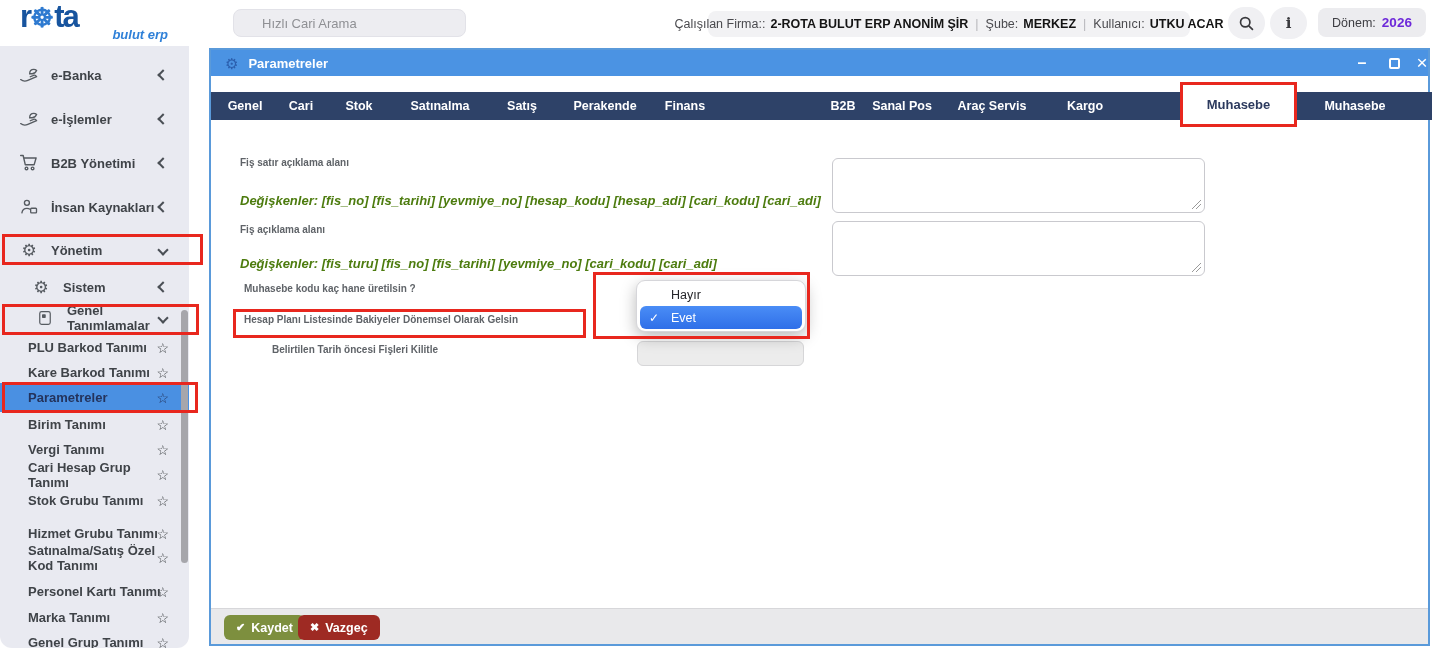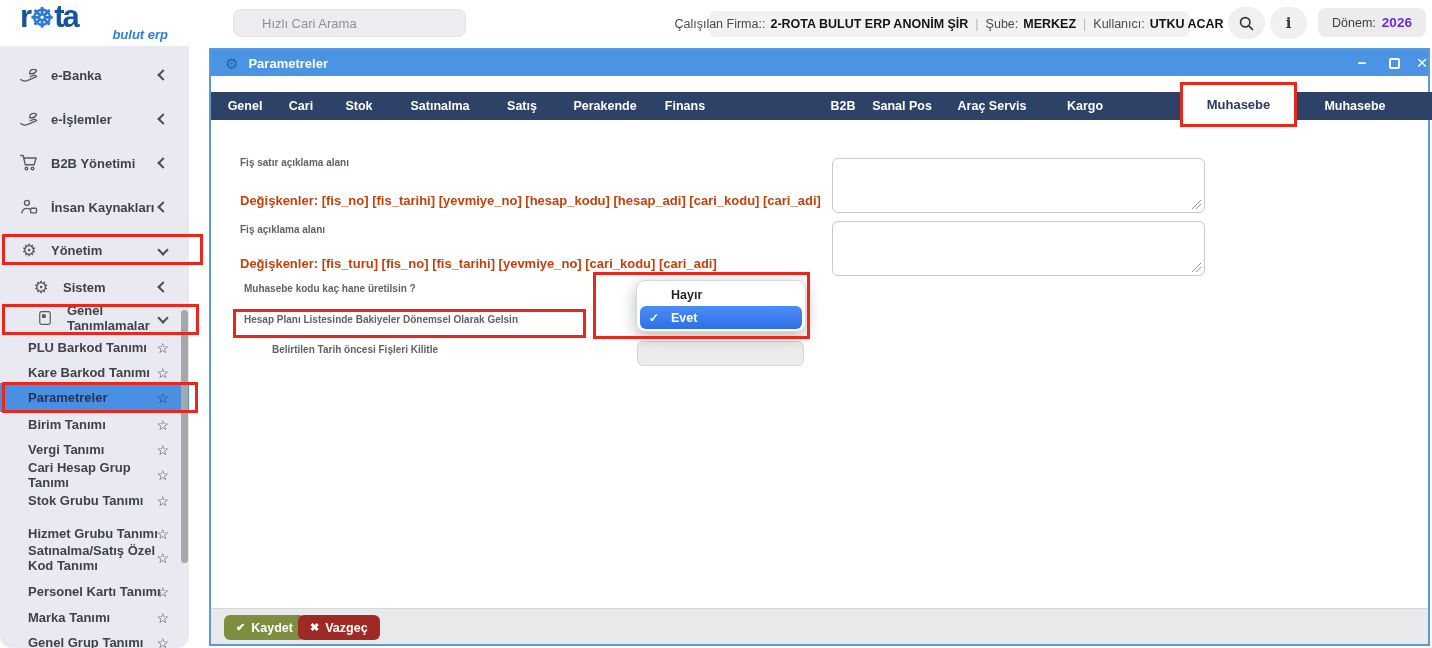--- a/index.html
+++ b/index.html
@@ -46,25 +46,25 @@
   .winbtn { position:absolute; top:0; height:26px; width:26px; display:flex; align-items:center; justify-content:center; color:#fff; cursor:pointer; }
   .winbtn.min { left:1138px; font-size:16px; font-weight:700; }
   .winbtn.max { left:1170px; }
   .winbtn.max .sq { width:11px; height:11px; border:2px solid #fff; border-radius:2px; }
   .winbtn.close { left:1198px; font-size:19px; }
   .tabbar { position:absolute; left:0; top:42px; width:1271px; height:28px; background:#2e4268; }
   .tab { position:absolute; top:0; transform:translateX(-50%); line-height:28px; font-size:12.5px; font-weight:600; color:#fff; cursor:pointer; white-space:nowrap; }
   .tab-active-box { position:absolute; left:969px; top:32px; width:117px; height:45px; background:#fff; border:3px solid #e8271e; z-index:40; display:flex; align-items:center; justify-content:center; font-size:13px; font-weight:700; color:#2c3a5e; cursor:pointer; }
 
   .flabel { position:absolute; font-size:10px; font-weight:700; color:#5f6368; white-space:nowrap; }
-  .fvars  { position:absolute; font-size:13px; font-weight:700; color:#c2410c; white-space:nowrap; }
+  .fvars  { position:absolute; font-size:13px; font-weight:700; font-style:italic; color:#4d7c0f; white-space:nowrap; }
   .ta { position:absolute; width:373px; height:55px; background:#fff; border:1px solid #c9c9ce; border-radius:6px; }
   .ta::after { content:""; position:absolute; right:3px; bottom:3px; width:9px; height:9px;
     background:linear-gradient(135deg, transparent 0 46%, #9a9a9a 46% 54%, transparent 54% 68%, #9a9a9a 68% 76%, transparent 76% 100%); }
-  .popup { position:absolute; left:425px; top:230px; width:170px; height:52px; background:#fff; border:1px solid #d6d6da; border-radius:9px; box-shadow:0 5px 16px rgba(0,0,0,.28); z-index:30; padding-top:2px;font-weight:bold; }
+  .popup { position:absolute; left:425px; top:230px; width:170px; height:52px; background:#fff; border:1px solid #d6d6da; border-radius:9px; box-shadow:0 5px 16px rgba(0,0,0,.28); z-index:30; padding-top:2px; }
   .opt { height:23px; display:flex; align-items:center; font-size:12.5px; color:#26262a; padding-left:34px; cursor:pointer; }
   .opt.selected { margin:0 3px; border-radius:6px; background:linear-gradient(180deg,#4a8df6,#2f6fe8); color:#fff; padding-left:9px; }
   .opt .chk { width:16px; color:#fff; font-size:12px; margin-right:6px; }
   .gray-input { position:absolute; left:426px; top:291px; width:167px; height:25px; background:#ececec; border:1px solid #d6d6d8; border-radius:6px; }
   .footer { position:absolute; left:0; top:558px; width:1217px; height:36px; background:#e9e9eb; border-top:1px solid #d7d7da; }
   .btn { position:absolute; top:6px; height:25px; border-radius:6px; color:#fff; font-size:12.5px; font-weight:700; display:flex; align-items:center; padding:0 12px; gap:6px; cursor:pointer; border:none; }
   .btn .bicon { font-size:11px; }
   .btn.save { left:13px; background:#7d8f3e; }
   .btn.cancel { left:87px; background:#9e2a23; }
 

